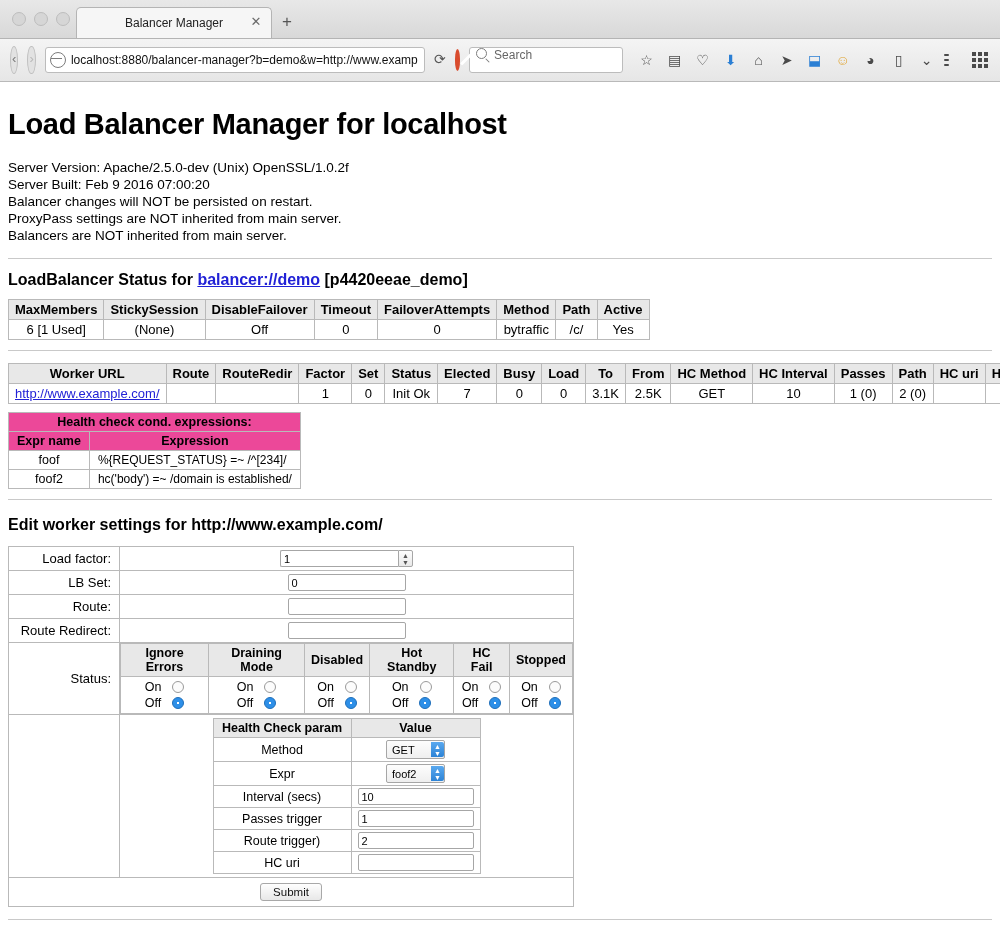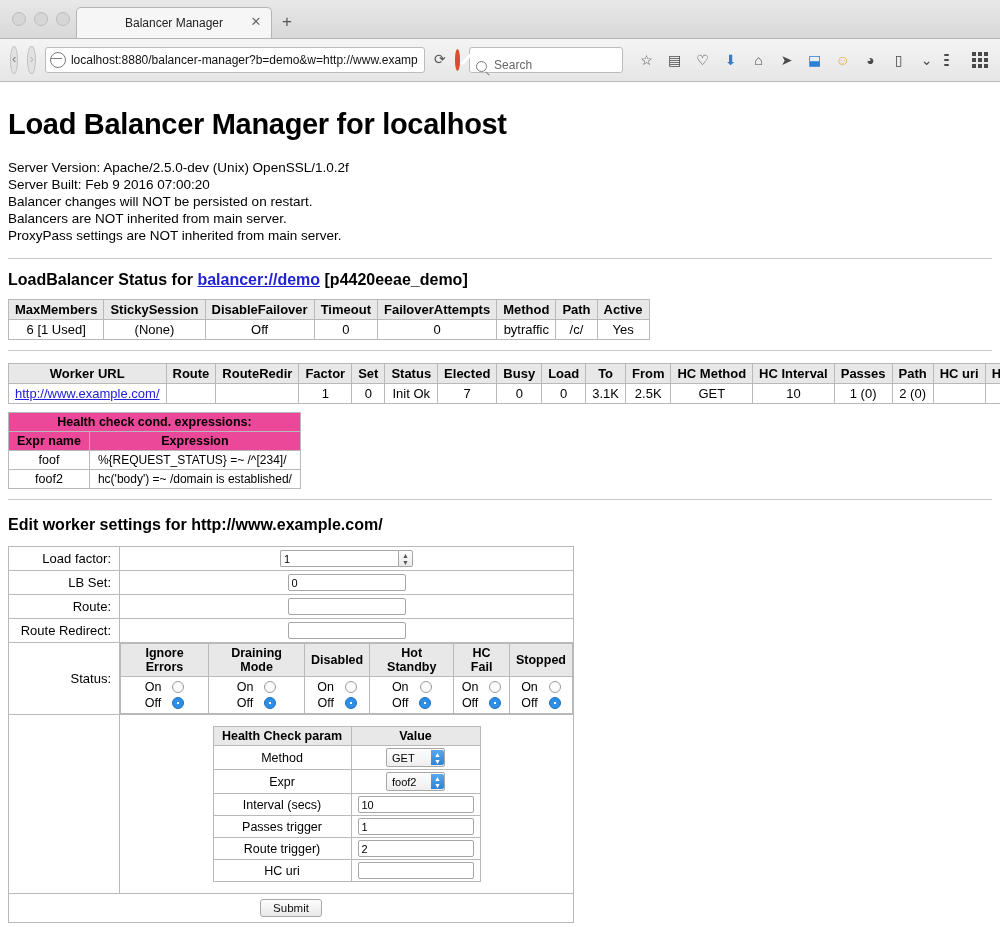--- a/index.html
+++ b/index.html
@@ -153,21 +153,21 @@
     border-radius: 1px;
   }
   .searchbar {
     flex: 0 0 140px;
     width: 140px;
     height: 24px;
     background: #fff;
     border: 1px solid #bcbcbc;
     border-radius: 3px;
     display: flex;
-    align-items: flex-end;
+    align-items: flex-start;
     padding: 0 6px;
     font-size: 12px;
     color: #666;
   }
   .searchbar .mag {
     width: 9px; height: 9px;
     border: 1.5px solid #7c7c7c;
     border-radius: 50%;
     margin-right: 7px;
     position: relative;
@@ -372,21 +372,21 @@
     box-sizing: border-box;
   }
   .radio.on {
     background: radial-gradient(circle at 50% 50%, #fff 0 14%, #2d8fe8 22% 100%);
     border-color: #1f6fba;
   }
 
   table.hcparam {
     border-collapse: collapse;
     font-size: 12.5px;
-    margin: 8px auto;
+    margin: 0 auto;
     width: 268px;
   }
   table.hcparam th, table.hcparam td {
     border: 1px solid #b9b9b9;
     padding: 2px 6px;
   }
   table.hcparam th { background: #e8e8e8; font-weight: bold; text-align: center; }
   table.hcparam td.pname { text-align: center; width: 144px; }
   table.hcparam td.pval { text-align: center; }
   .selectbox {
@@ -501,22 +501,22 @@
   </div>
 
   <div class="page">
 
     <h1 class="title">Load Balancer Manager for localhost</h1>
 
     <div class="serverinfo">
       <div>Server Version: Apache/2.5.0-dev (Unix) OpenSSL/1.0.2f</div>
       <div>Server Built: Feb 9 2016 07:00:20</div>
       <div>Balancer changes will NOT be persisted on restart.</div>
+      <div>ProxyPass settings are NOT inherited from main server.</div>
       <div>Balancers are NOT inherited from main server.</div>
-      <div>ProxyPass settings are NOT inherited from main server.</div>
     </div>
 
     <hr class="rule">
 
     <h3 class="section">
       <span>LoadBalancer Status for </span><a href="#">balancer://demo</a><span> [p4420eeae_demo]</span>
     </h3>
 
     <table class="data">
       <thead>

